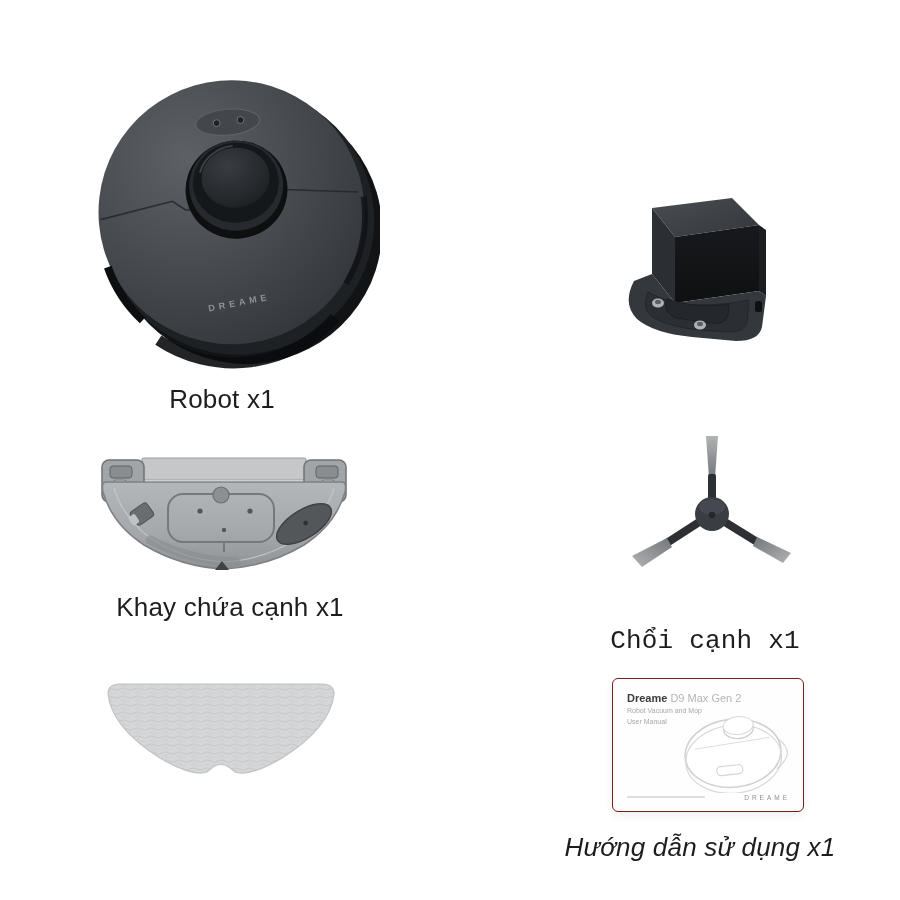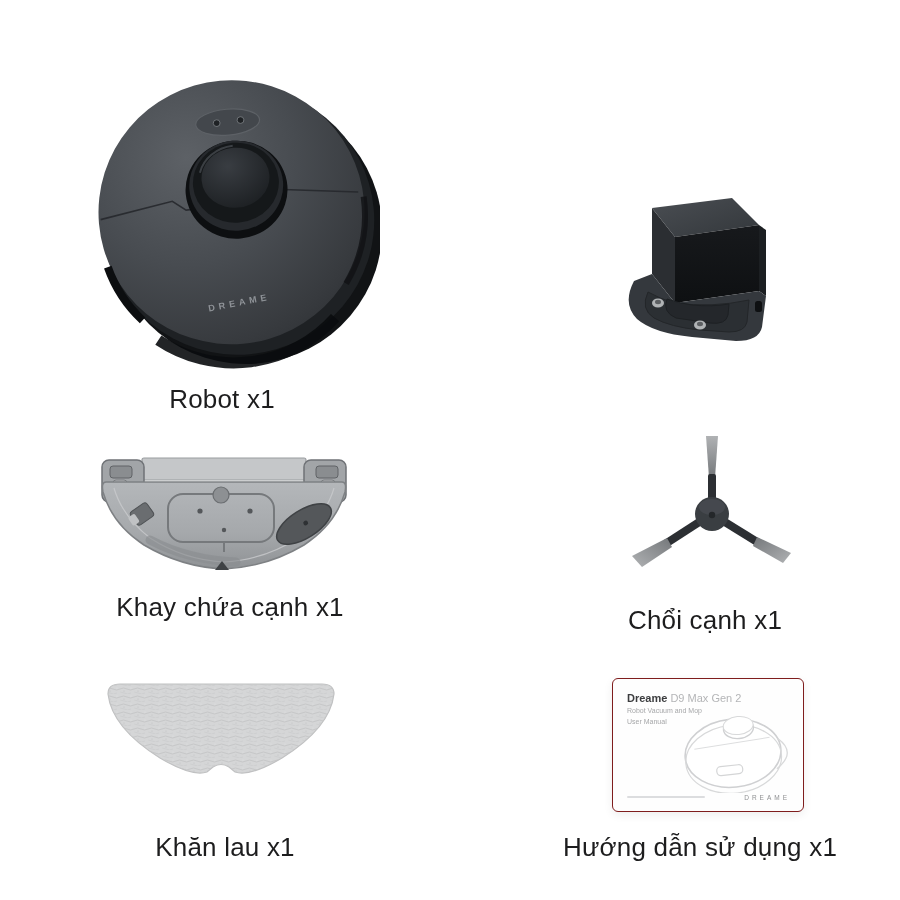--- a/index.html
+++ b/index.html
@@ -16,23 +16,23 @@
     position:absolute;
     text-align:center;
     font-size:26px;
     line-height:32px;
     color:#1d1d1e;
     letter-spacing:0.2px;
   }
   .c-robot{left:52px;top:383px;width:340px;}
   .c-dock{left:540px;top:383px;width:330px;}
   .c-tray{left:40px;top:591px;width:380px;}
-  .c-brush{left:540px;top:604px;width:330px;}
+  .c-brush{left:540px;top:625px;width:330px;font-family:Liberation Mono, monospace;}
   .c-mop{left:60px;top:831px;width:330px;}
-  .c-manual{left:500px;top:831px;width:400px;}
+  .c-manual{left:500px;top:831px;width:400px;font-style:italic;}
 
   .g-robot{left:88px;top:58px;width:292px;height:312px;}
   .g-dock{left:612px;top:186px;width:180px;height:165px;}
   .g-tray{left:88px;top:448px;width:272px;height:128px;}
   .g-brush{left:628px;top:432px;width:168px;height:152px;}
   .g-mop{left:92px;top:678px;width:258px;height:118px;}
 
   .manual-card{
     position:absolute;
     left:612px;top:678px;width:192px;height:134px;
@@ -211,21 +211,20 @@
       <pattern id="mopTex" patternUnits="userSpaceOnUse" width="14" height="8">
         <rect width="14" height="8" fill="#d5d6d7"></rect>
         <path d="M0,3 q3.5,-2 7,0 t7,0" stroke="#c6c7c8" stroke-width="1" fill="none"></path>
         <path d="M-3,7 q3.5,-2 7,0 t7,0" stroke="#cccdce" stroke-width="0.8" fill="none"></path>
         <circle cx="4" cy="5" r="0.6" fill="#bfc0c1"></circle>
         <circle cx="11" cy="2" r="0.6" fill="#e2e3e4"></circle>
       </pattern>
     </defs>
     <path d="M16,16 Q16,6 28,6 L230,6 Q242,6 242,16 Q238,50 190,80 Q158,99 143,94 L137,89 Q129,84 121,89 L115,94 Q100,99 68,80 Q20,50 16,16 Z" fill="url(#mopTex)" stroke="#c0c1c2" stroke-width="1.2"></path>
   </svg>
-  <div class="caption c-mop">Khăn lau x1</div>
 
   <div class="manual-card">
     <div class="manual-title">
       <span class="brand">Dreame</span>
       <span class="model">D9 Max Gen 2</span>
     </div>
     <div class="manual-sub">Robot Vacuum and Mop</div>
     <div class="manual-doc">User Manual</div>
     <svg class="manual-sketch" viewBox="0 0 124 86">
       <g transform="rotate(-6 60 46)">

